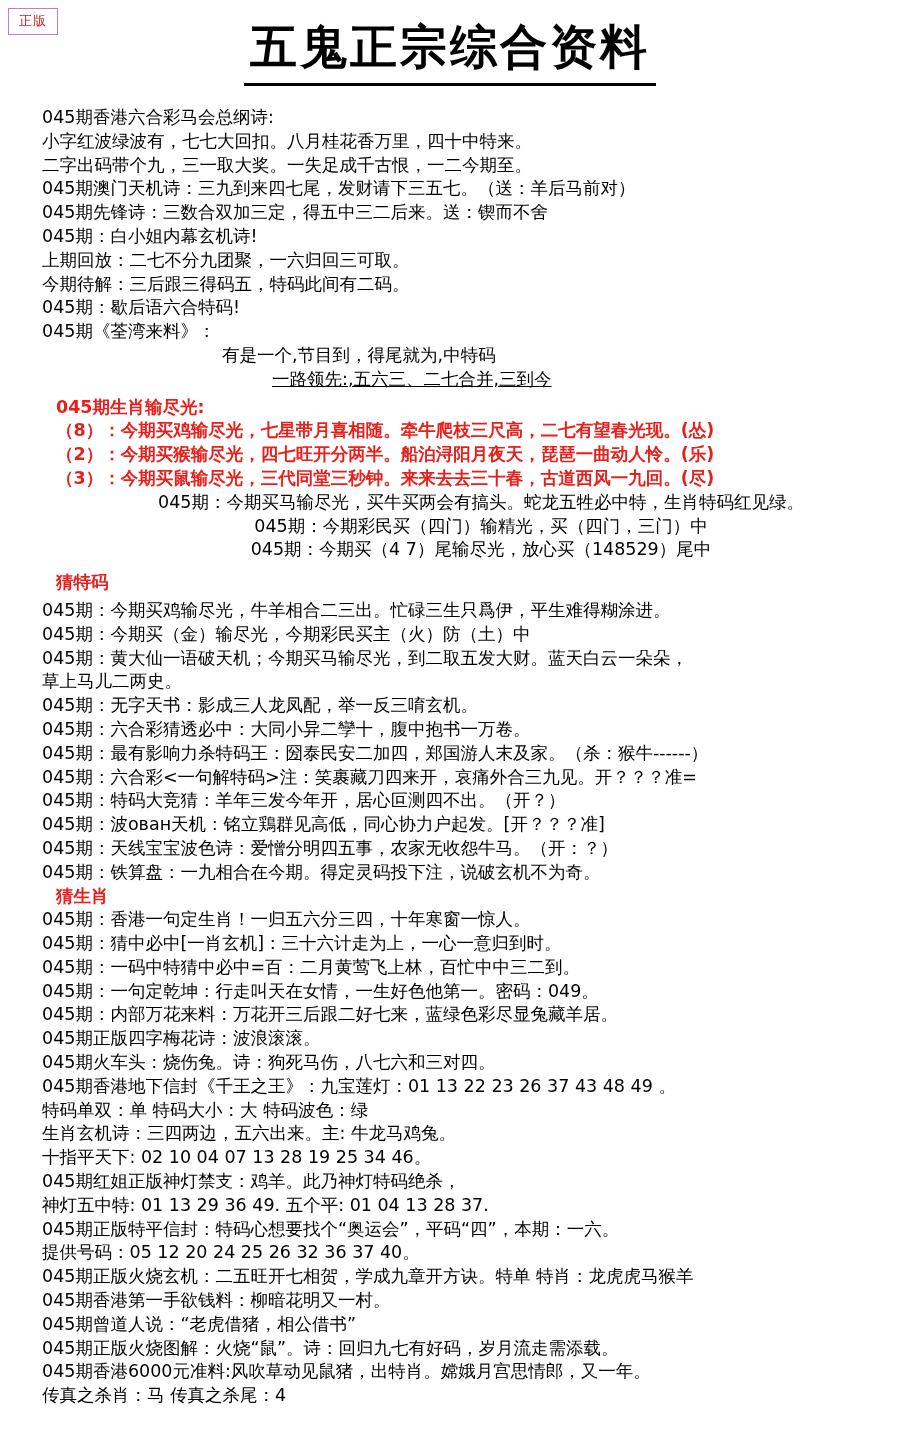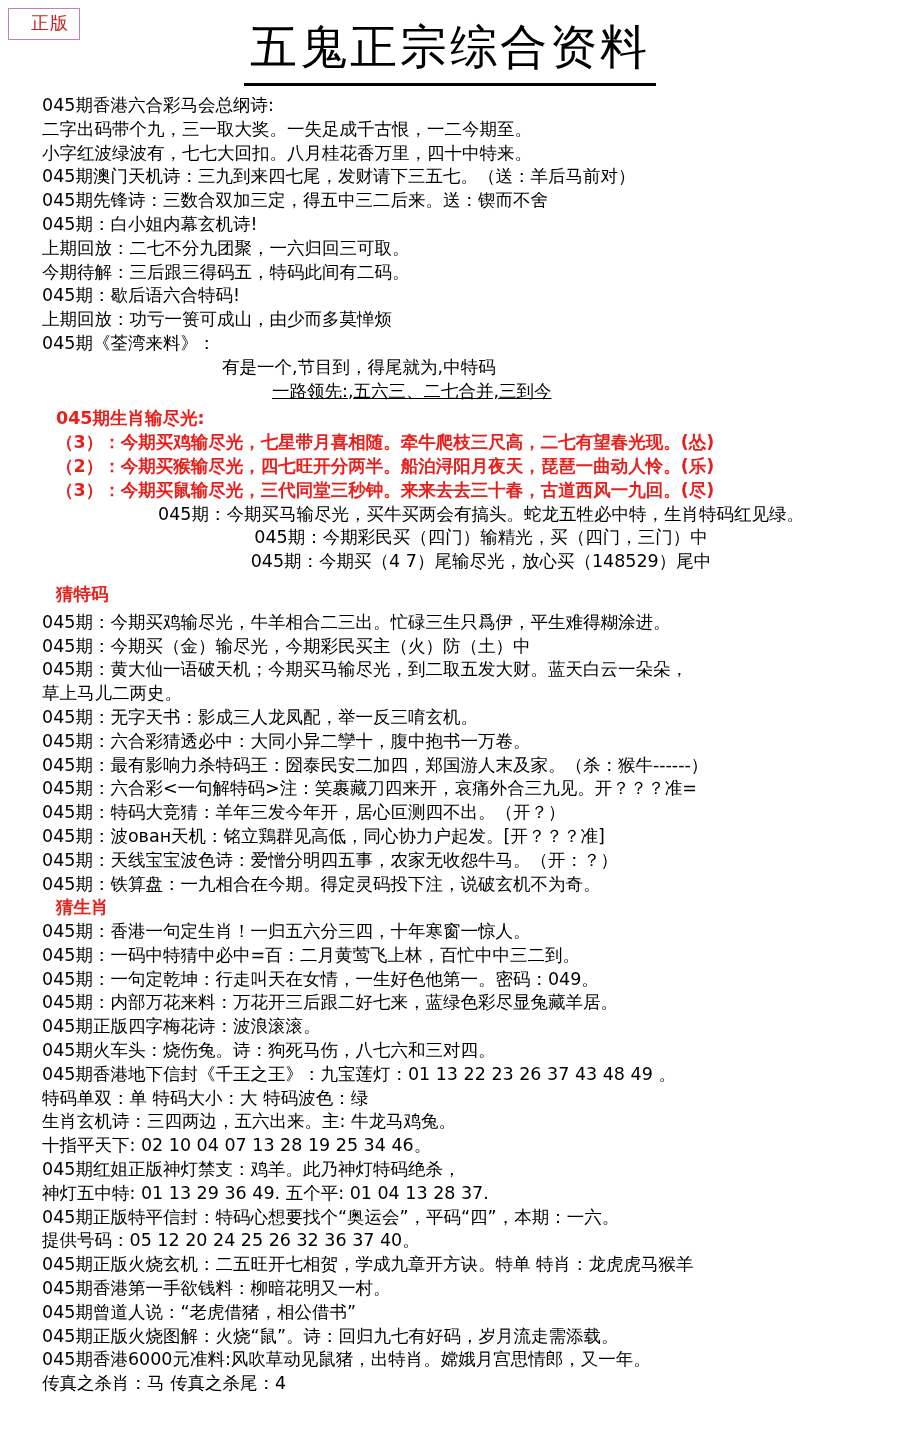--- a/index.html
+++ b/index.html
@@ -20,37 +20,37 @@
     box-sizing: border-box;
     padding: 0 0 8px 0;
     position: relative;
   }
   .badge {
     position: absolute;
     left: 8px;
     top: 8px;
     border: 1px solid #c080c0;
     color: #cc1f1f;
-    font-size: 18px;
+    font-size: 13px;
     line-height: 1;
-    padding: 5px 10px 7px 22px;
+    padding: 5px 10px 7px 10px;
     letter-spacing: 1px;
     background: #ffffff;
   }
   .title-wrap {
     display: flex;
     justify-content: center;
   }
   .title-inner {
     border-bottom: 3px solid #000000;
     font-size: 47px;
-    font-weight: normal;
+    font-weight: bold;
     letter-spacing: 3px;
     padding: 16px 6px 4px 6px;
-    margin-bottom: 8px;
+    margin-bottom: 20px;
   }
   .body-text {
     padding: 0 8px 0 42px;
     font-size: 17.5px;
     line-height: 1.36;
   }
   .line {
     white-space: pre-wrap;
     word-break: break-all;
   }
@@ -77,38 +77,37 @@
 
   <div class="badge">正版</div>
 
   <div class="title-wrap">
     <div class="title-inner">五鬼正宗综合资料</div>
   </div>
 
   <div class="body-text">
 
     <div class="line">045期香港六合彩马会总纲诗:</div>
+    <div class="line">小字红波绿波有，七七大回扣。八月桂花香万里，四十中特来。</div>
     <div class="line">二字出码带个九，三一取大奖。一失足成千古恨，一二今期至。</div>
-    <div class="line">小字红波绿波有，七七大回扣。八月桂花香万里，四十中特来。</div>
     <div class="line">045期澳门天机诗：三九到来四七尾，发财请下三五七。（送：羊后马前对）</div>
     <div class="line">045期先锋诗：三数合双加三定，得五中三二后来。送：锲而不舍</div>
     <div class="line">045期：白小姐内幕玄机诗!</div>
     <div class="line">上期回放：二七不分九团聚，一六归回三可取。</div>
     <div class="line">今期待解：三后跟三得码五，特码此间有二码。</div>
     <div class="line">045期：歇后语六合特码!</div>
-    <div class="line">上期回放：功亏一篑可成山，由少而多莫惮烦</div>
 
     <div class="line">045期《荃湾来料》：</div>
     <div class="line ind3">有是一个,节目到，得尾就为,中特码</div>
     <div class="line ind4">一路领先:,五六三、二七合并,三到今</div>
 
     <div class="gap-sm"></div>
     <div class="line sec-head">045期生肖输尽光:</div>
 
-    <div class="line red ind-sub">（3）：今期买鸡输尽光，七星带月喜相随。牵牛爬枝三尺高，二七有望春光现。(怂)</div>
+    <div class="line red ind-sub">（8）：今期买鸡输尽光，七星带月喜相随。牵牛爬枝三尺高，二七有望春光现。(怂)</div>
     <div class="line red ind-sub">（2）：今期买猴输尽光，四七旺开分两半。船泊浔阳月夜天，琵琶一曲动人怜。(乐)</div>
     <div class="line red ind-sub">（3）：今期买鼠输尽光，三代同堂三秒钟。来来去去三十春，古道西风一九回。(尽)</div>
 
     <div class="line ind2">045期：今期买马输尽光，买牛买两会有搞头。蛇龙五牲必中特，生肖特码红见绿。</div>
     <div class="line ind2">045期：今期彩民买（四门）输精光，买（四门，三门）中</div>
     <div class="line ind2">045期：今期买（4 7）尾输尽光，放心买（148529）尾中</div>
 
     <div class="gap"></div>
     <div class="line sec-head">猜特码</div>
     <div class="gap-sm"></div>
@@ -122,20 +121,21 @@
     <div class="line">045期：最有影响力杀特码王：圀泰民安二加四，郑国游人末及家。（杀：猴牛------）</div>
     <div class="line">045期：六合彩&lt;一句解特码&gt;注：笑裹藏刀四来开，哀痛外合三九见。开？？？准=</div>
     <div class="line">045期：特码大竞猜：羊年三发今年开，居心叵测四不出。（开？）</div>
     <div class="line">045期：波ован天机：铭立鶏群见高低，同心协力户起发。[开？？？准]</div>
     <div class="line">045期：天线宝宝波色诗：爱憎分明四五事，农家无收怨牛马。（开：？）</div>
     <div class="line">045期：铁算盘：一九相合在今期。得定灵码投下注，说破玄机不为奇。</div>
 
     <div class="line sec-head">猜生肖</div>
 
     <div class="line">045期：香港一句定生肖！一归五六分三四，十年寒窗一惊人。</div>
+    <div class="line">045期：猜中必中[一肖玄机]：三十六计走为上，一心一意归到时。</div>
     <div class="line">045期：一码中特猜中必中=百：二月黄莺飞上林，百忙中中三二到。</div>
     <div class="line">045期：一句定乾坤：行走叫天在女情，一生好色他第一。密码：049。</div>
     <div class="line">045期：内部万花来料：万花开三后跟二好七来，蓝绿色彩尽显兔藏羊居。</div>
     <div class="line">045期正版四字梅花诗：波浪滚滚。</div>
     <div class="line">045期火车头：烧伤兔。诗：狗死马伤，八七六和三对四。</div>
     <div class="line">045期香港地下信封《千王之王》：九宝莲灯：01 13 22 23 26 37 43 48 49 。</div>
     <div class="line">特码单双：单 特码大小：大 特码波色：绿</div>
     <div class="line">生肖玄机诗：三四两边，五六出来。主: 牛龙马鸡兔。</div>
     <div class="line">十指平天下: 02 10 04 07 13 28 19 25 34 46。</div>
     <div class="line">045期红姐正版神灯禁支：鸡羊。此乃神灯特码绝杀，</div>

